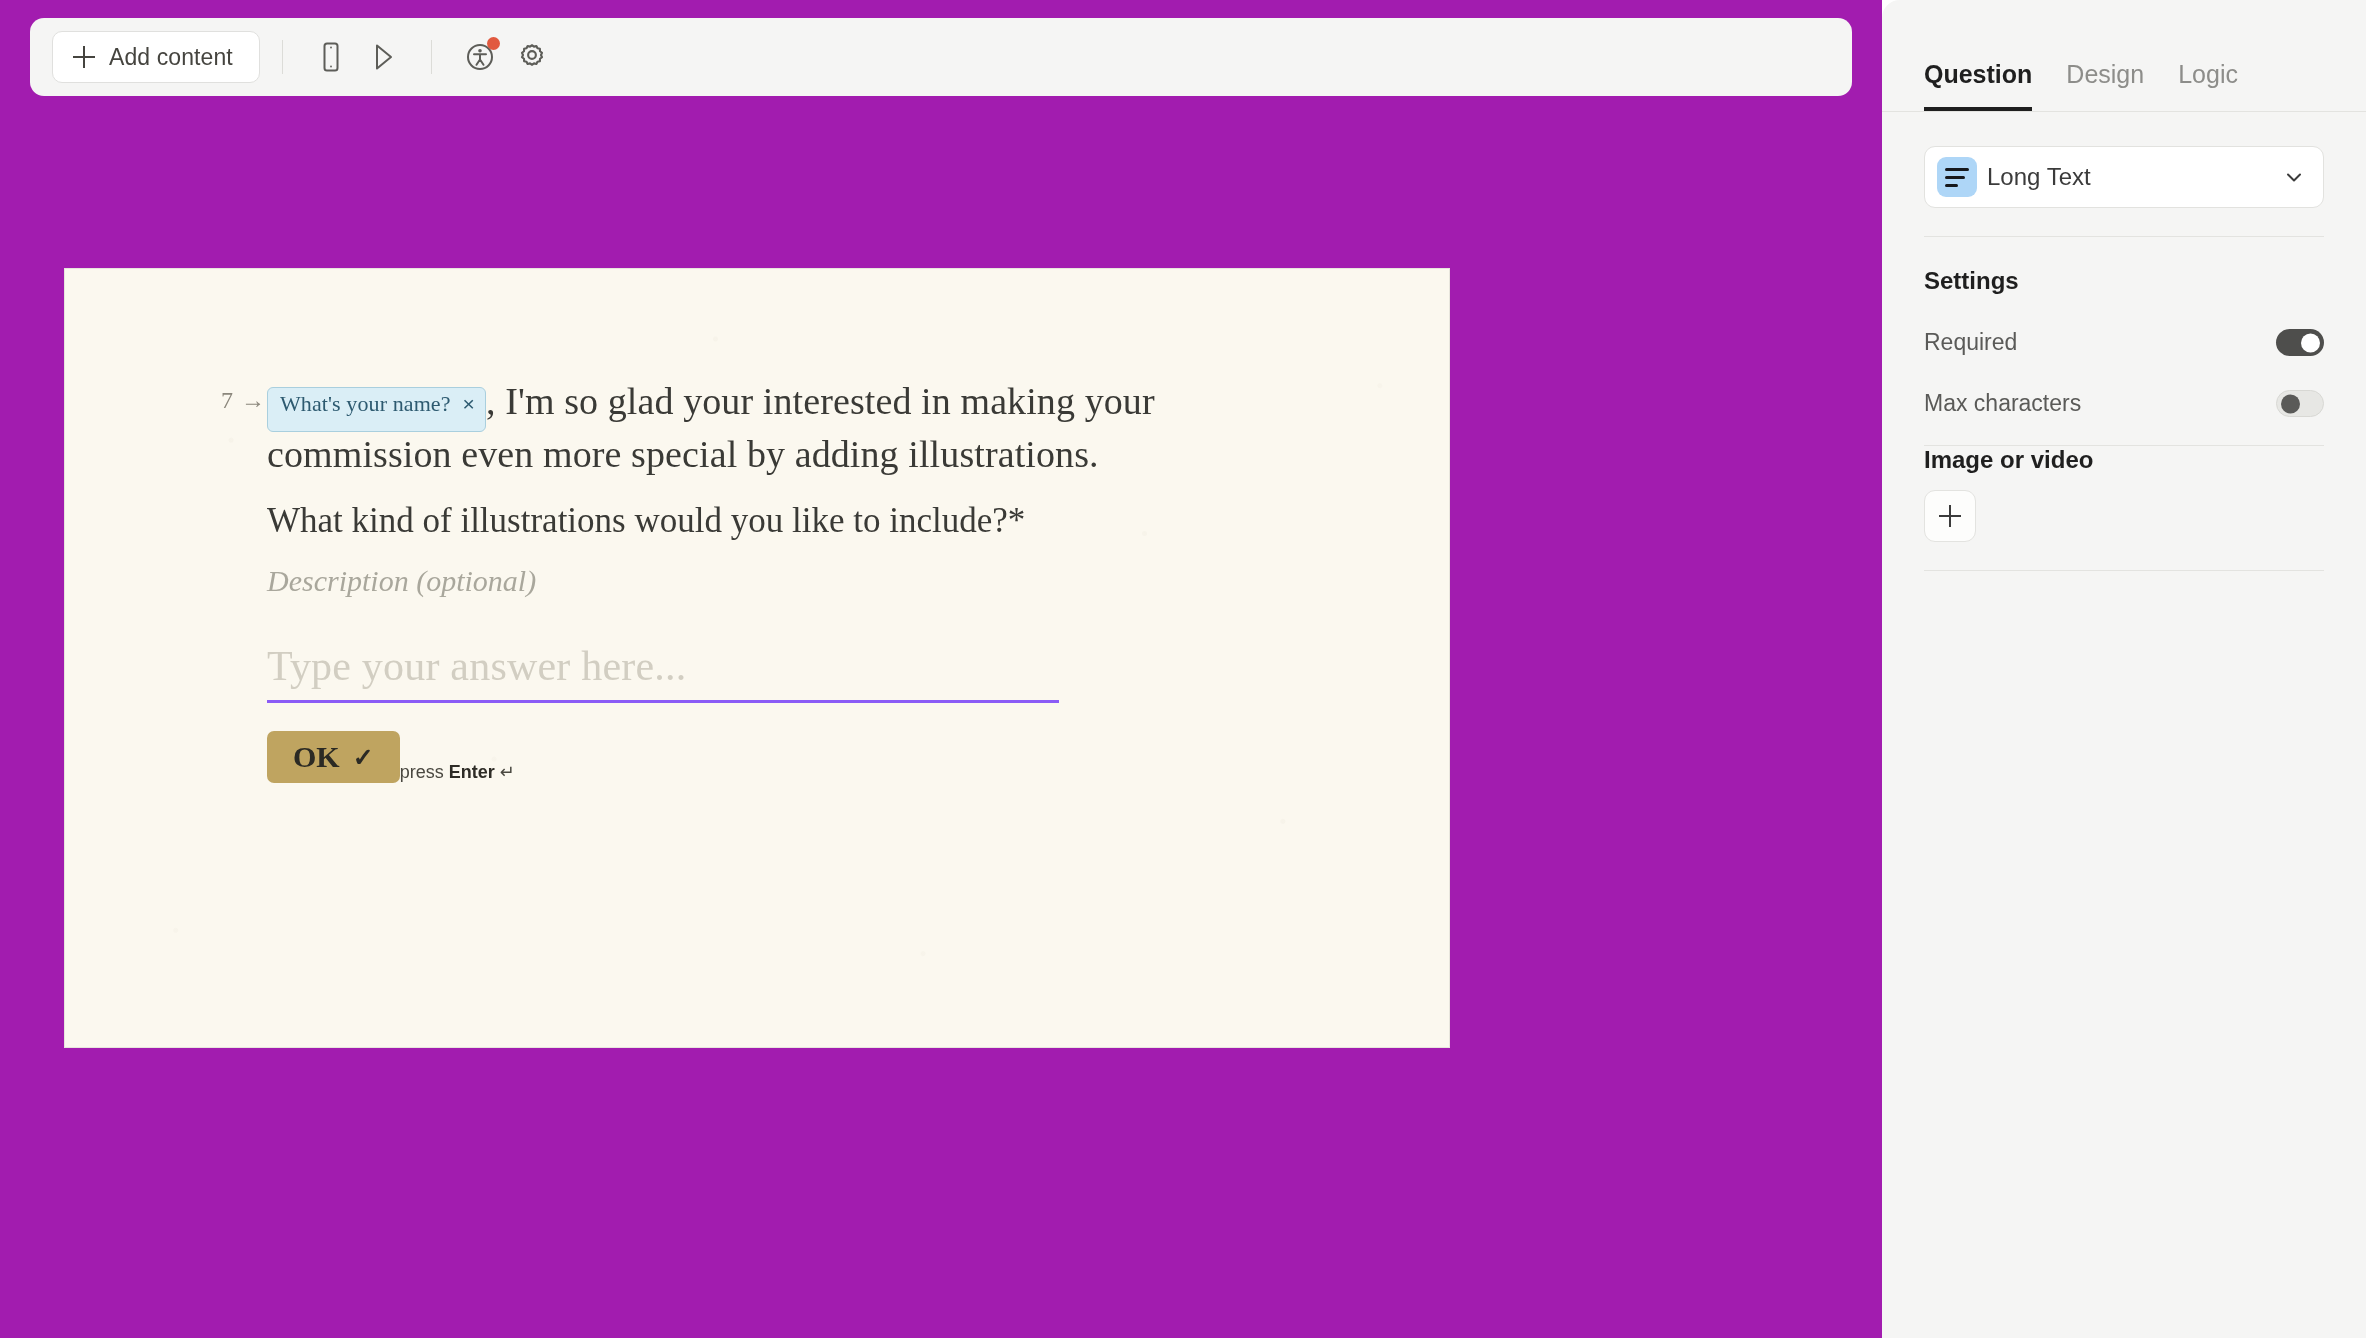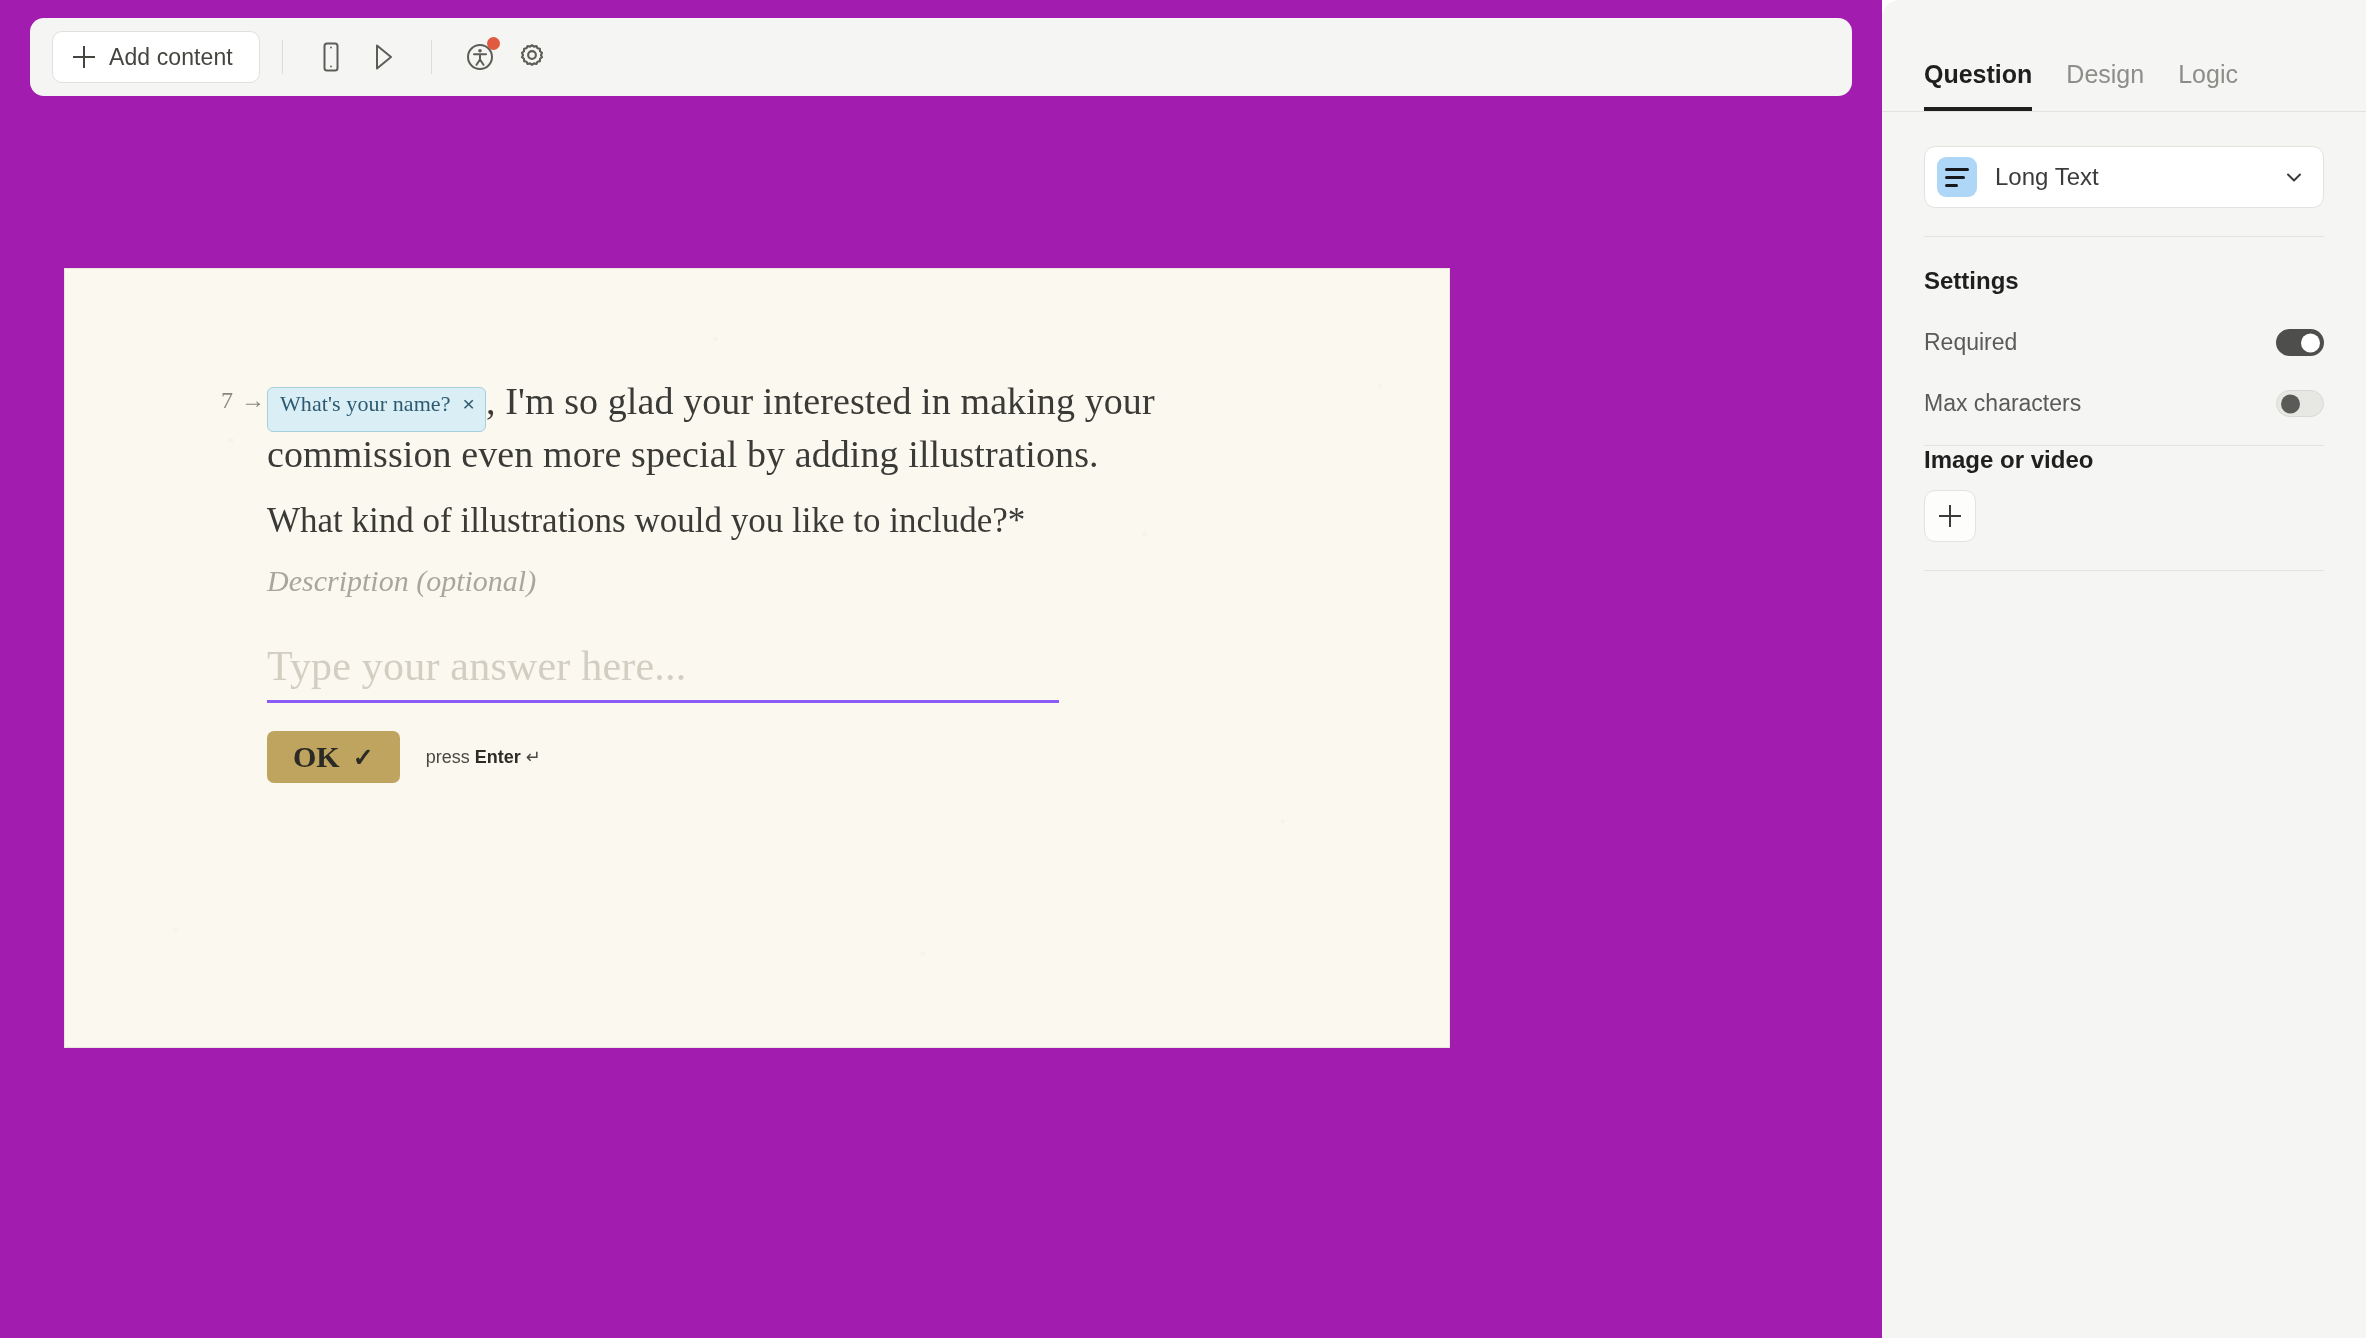--- a/index.html
+++ b/index.html
@@ -215,22 +215,21 @@
     margin-top: 20px;
     font-family: "Liberation Serif", serif;
     font-size: 19px;
     color: #6d6a60;
   }
   .hint-line b { color: #3f3d36; }
 
   .ok-row {
     margin-top: 28px;
     display: flex;
-    align-items: center;
-    gap: 26px;
+    align-items: flex-end;
   }
   .ok-btn {
     background: #bfa460;
     border: none;
     border-radius: 7px;
     height: 52px;
     padding: 0 26px;
     display: flex;
     align-items: center;
     gap: 13px;
@@ -289,21 +288,21 @@
   .type-select {
     margin-top: 34px;
     height: 62px;
     background: #ffffff;
     border: 1px solid #e2e2df;
     border-radius: 11px;
     display: flex;
     align-items: center;
     padding: 0 18px 0 12px;
     cursor: pointer;
-    gap: 18px;
+    gap: 10px;
   }
   .type-icon {
     width: 40px; height: 40px;
     flex: 0 0 40px;
     background: #aed6f7;
     border-radius: 9px;
     display: flex;
     flex-direction: column;
     justify-content: center;
     align-items: flex-start;

